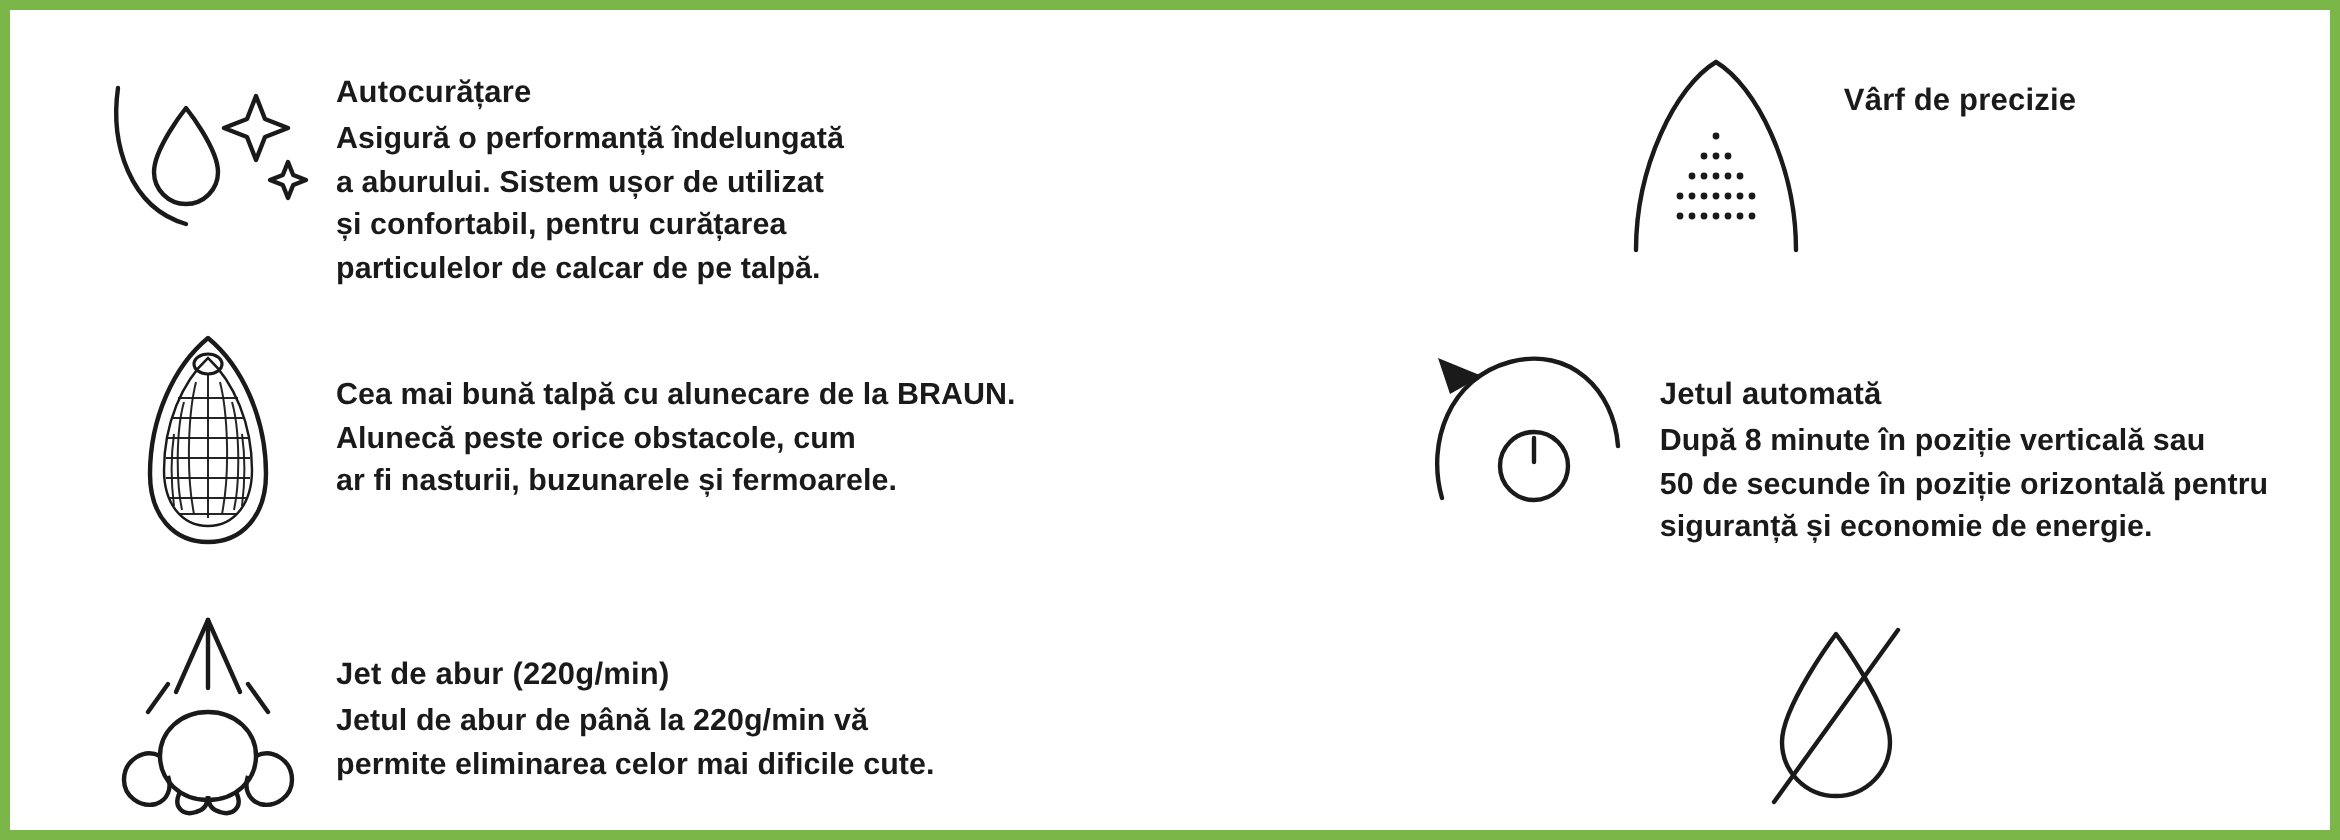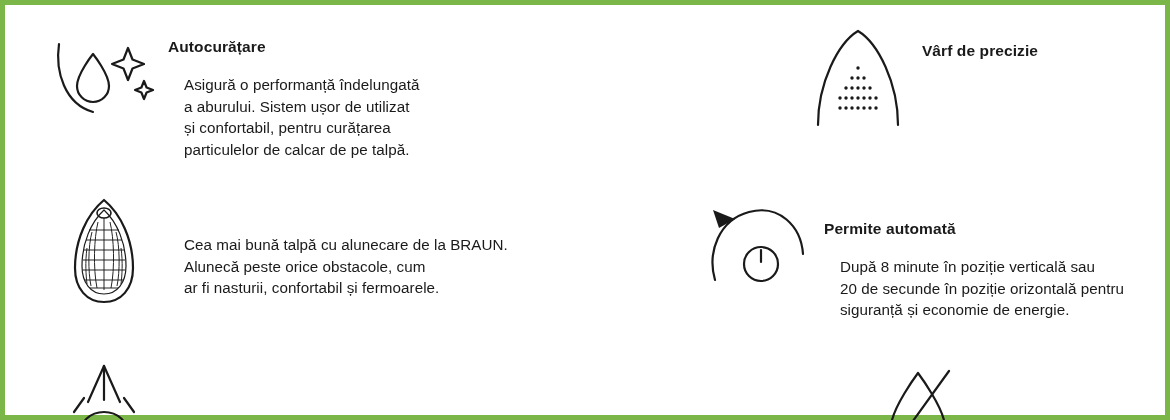--- a/index.html
+++ b/index.html
@@ -53,24 +53,24 @@
   .feature-title {
     font-size: 15.5px;
     font-weight: bold;
     color: #1a1a1a;
     line-height: 1.42;
     margin: 0 0 1px 0;
     letter-spacing: 0.1px;
   }
   .feature-desc {
     font-size: 15.2px;
-    font-weight: normal;
+    font-weight: bold;
     color: #1a1a1a;
     line-height: 1.42;
-    margin: 16px;
+    margin: 0;
     white-space: pre-line;
     letter-spacing: 0.05px;
   }
   
   .cell-r1c1 .text-wrap { padding-top: 18px; }
   .cell-r1c2 .icon-wrap { height: 116px; }
   .cell-r1c2 .text-wrap { padding-top: 22px; }
   .cell-r2c1 .text-wrap { padding-top: 26px; }
   .cell-r2c2 .text-wrap { padding-top: 26px; padding-left: 8px; }
   .cell-r3c1 .text-wrap { padding-top: 30px; }
@@ -160,57 +160,60 @@
               <path d="M18 74 L60 74"></path>
               <path d="M20 84 L58 84"></path>
             <path d="M25 92 L53 92"></path>
           </g>
           <ellipse cx="39" cy="17" rx="7" ry="5" stroke-width="1.6"></ellipse>
         </svg>
       </div>
       <div class="text-wrap">
         <p class="feature-desc">Cea mai bună talpă cu alunecare de la BRAUN.
 Alunecă peste orice obstacole, cum
-ar fi nasturii, confortabil și fermoarele.</p>
+ar fi nasturii, buzunarele și fermoarele.</p>
       </div>
     </div>
 
     <div class="feature cell-r2c2">
       <div class="icon-wrap">
         <svg width="110" height="100" viewBox="0 0 110 100" fill="none" stroke="#1a1a1a" stroke-width="2.2">
           <path d="M14 78 C6 50 18 18 48 10 C78 2 100 24 102 52" stroke-linecap="round"></path>
           <path d="M12 8 L18 26 L34 17 Z" fill="#1a1a1a" stroke="none"></path>
           <circle cx="60" cy="62" r="17"></circle>
           <path d="M60 48 L60 60" stroke-linecap="round"></path>
         </svg>
       </div>
       <div class="text-wrap">
-        <p class="feature-title">Permite automată</p>
+        <p class="feature-title">Jetul automată</p>
         <p class="feature-desc">După 8 minute în poziție verticală sau
-20 de secunde în poziție orizontală pentru
+50 de secunde în poziție orizontală pentru
 siguranță și economie de energie.</p>
       </div>
     </div>
 
     <div class="feature cell-r3c1">
       <div class="icon-wrap">
         <svg width="108" height="106" viewBox="0 0 108 106" fill="none" stroke="#1a1a1a" stroke-width="2.2">
           <path d="M54 6 L38 42" stroke-linecap="round"></path>
           <path d="M54 6 L70 42" stroke-linecap="round"></path>
           <path d="M54 6 L54 40" stroke-linecap="round"></path>
           <path d="M24 52 L34 38" stroke-linecap="round"></path>
           <path d="M84 52 L74 38" stroke-linecap="round"></path>
           <path d="M54 52 C40 52 30 62 30 74 C30 86 40 96 54 96 C68 96 78 86 78 74 C78 62 68 52 54 52 Z"></path>
           <path d="M30 74 C22 70 12 76 12 86 C12 94 20 100 28 98 C34 96 36 90 34 84" stroke-linejoin="round"></path>
           <path d="M78 74 C86 70 96 76 96 86 C96 94 88 100 80 98 C74 96 72 90 74 84" stroke-linejoin="round"></path>
           <path d="M40 92 C36 100 42 104 48 102 C52 101 54 98 54 94" stroke-linejoin="round"></path>
           <path d="M68 92 C72 100 66 104 60 102 C56 101 54 98 54 94" stroke-linejoin="round"></path>
         </svg>
       </div>
       <div class="text-wrap">
+        <p class="feature-title">Jet de abur (220g/min)</p>
+        <p class="feature-desc">Jetul de abur de până la 220g/min vă
+permite eliminarea celor mai dificile cute.</p>
       </div>
     </div>
 
     <div class="feature cell-r3c2">
       <div class="icon-wrap">
         <svg width="86" height="104" viewBox="0 0 86 104" fill="none" stroke="#1a1a1a" stroke-width="2.2">
           <path d="M43 12 C43 12 16 48 16 66 a27 27 0 0 0 54 0 C70 48 43 12 43 12 Z" stroke-linejoin="round"></path>
           <path d="M12 96 L74 10" stroke-linecap="round"></path>
         </svg>
       </div>

